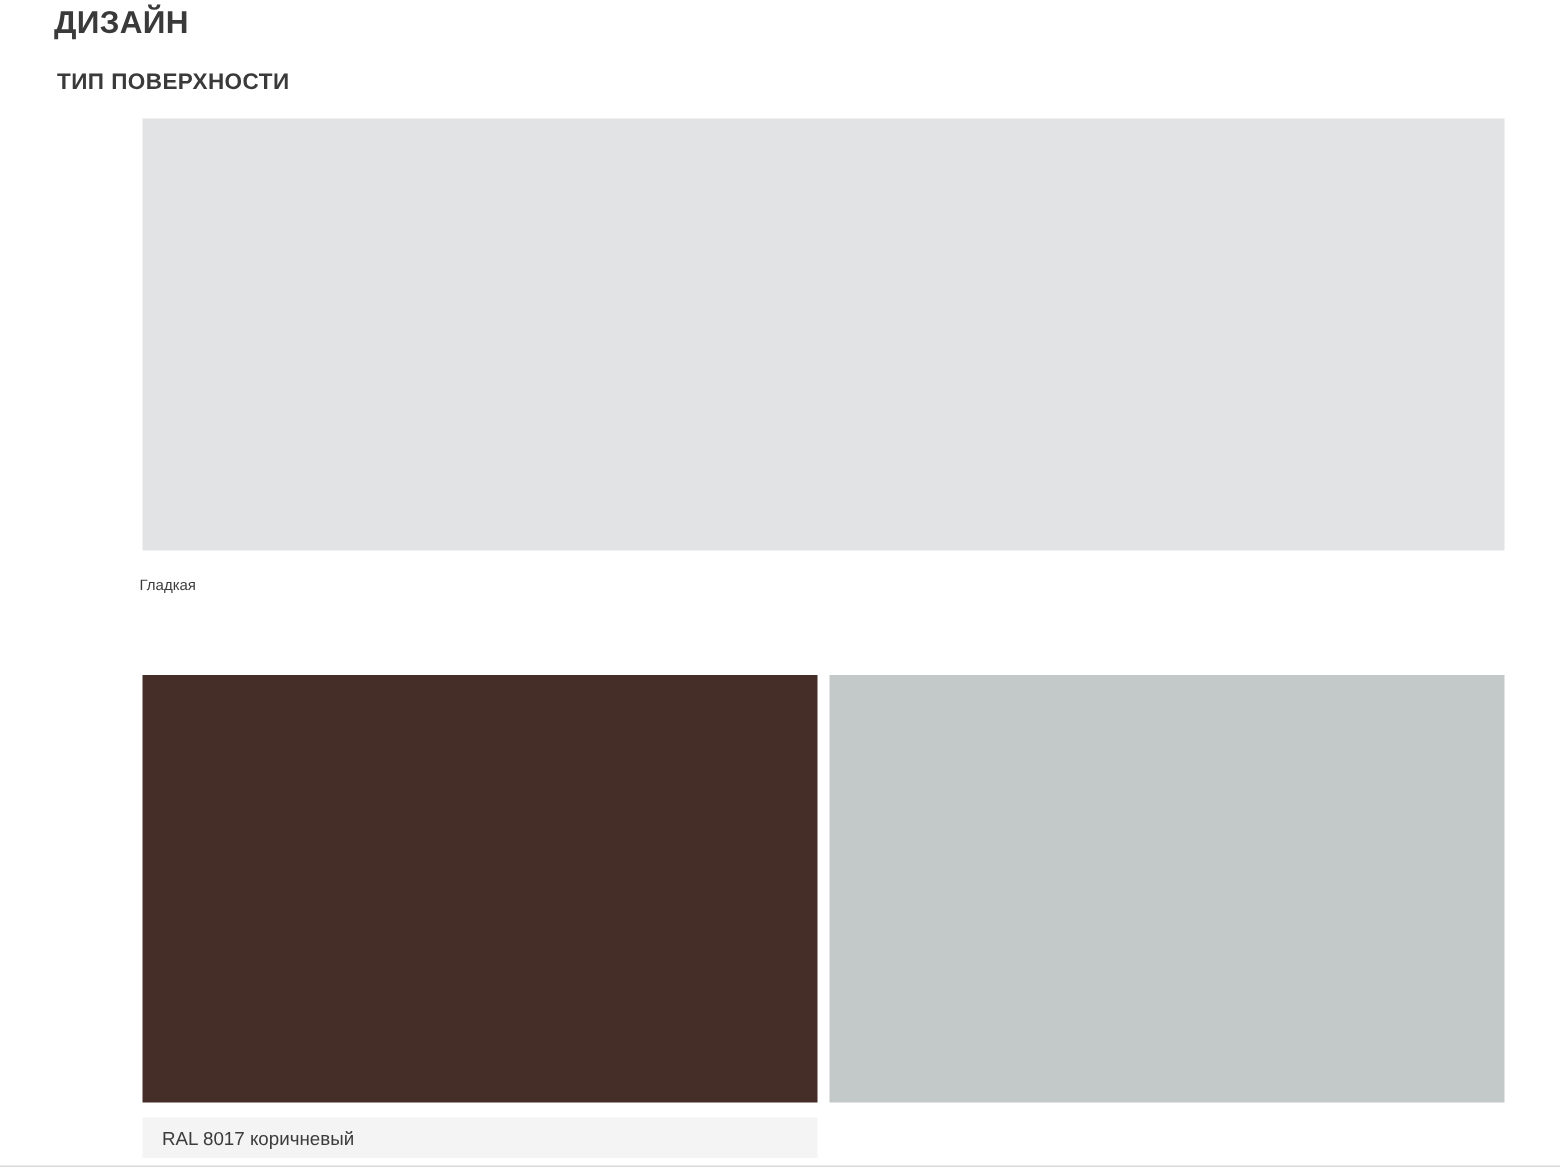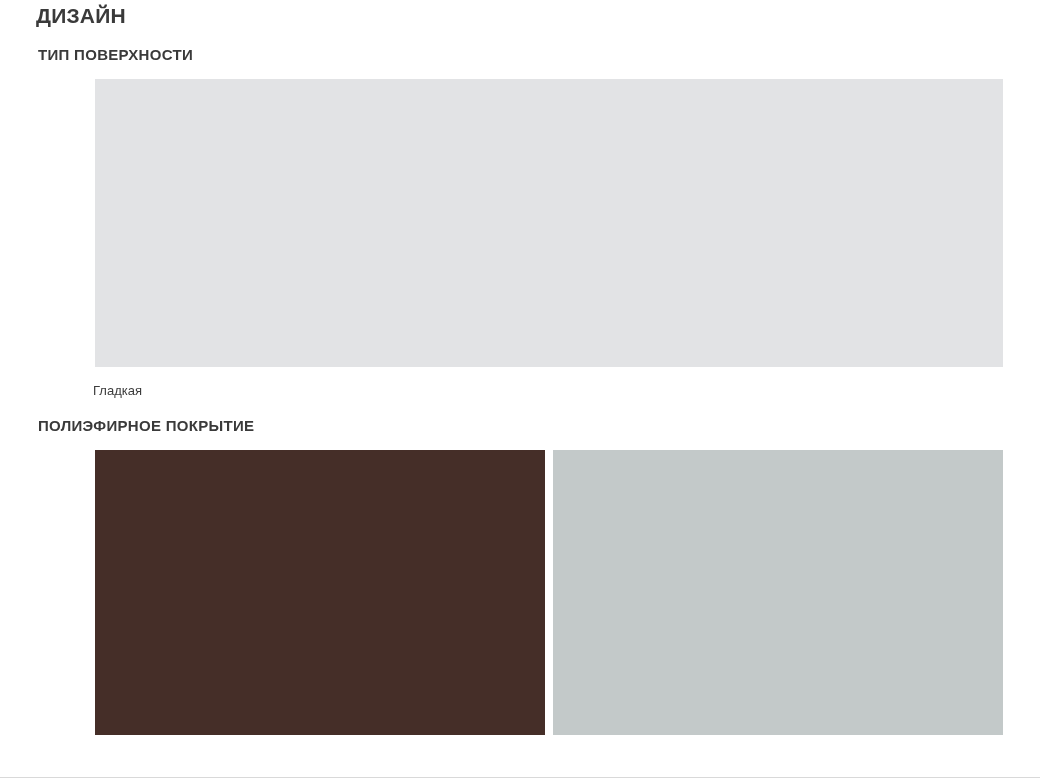--- a/index.html
+++ b/index.html
@@ -80,21 +80,21 @@
     top: 450px;
     width: 450px;
     height: 285px;
   }
 
   
   .caption-plain {
     position: absolute;
     left: 93px;
     top: 383px;
-    font-size: 13px;
+    font-size: 10px;
     line-height: 16px;
     color: #3c3c3c;
     white-space: nowrap;
     text-align: right;
   }
 
   .caption-bar {
     position: absolute;
     top: 745px;
     height: 27px;
@@ -126,23 +126,23 @@
 <div class="page">
 
   <h1 class="page-title">ДИЗАЙН</h1>
 
   <h2 class="section-title surface">ТИП ПОВЕРХНОСТИ</h2>
 
   <div class="swatch swatch-surface" style="background-color: rgb(226, 227, 229);"></div>
 
   <div class="caption-plain">Гладкая</div>
 
-  <h2 class="section-title coating">ПОЛИЭФИРНОЕ ПОКРЫТИЕ</h2>
 
   <div class="swatch swatch-brown" style="background-color: rgb(69, 46, 40);"></div>
 
   <div class="swatch swatch-grey" style="background-color: rgb(195, 201, 201);"></div>
 
+  <div class="caption-bar brown" style="background-color: rgb(244, 244, 244);">RAL 8017 коричневый</div>
 
 
   <div class="bottom-divider" style="background-color: rgb(217, 217, 217);"></div>
 
 </div>
 
 </body></html>

